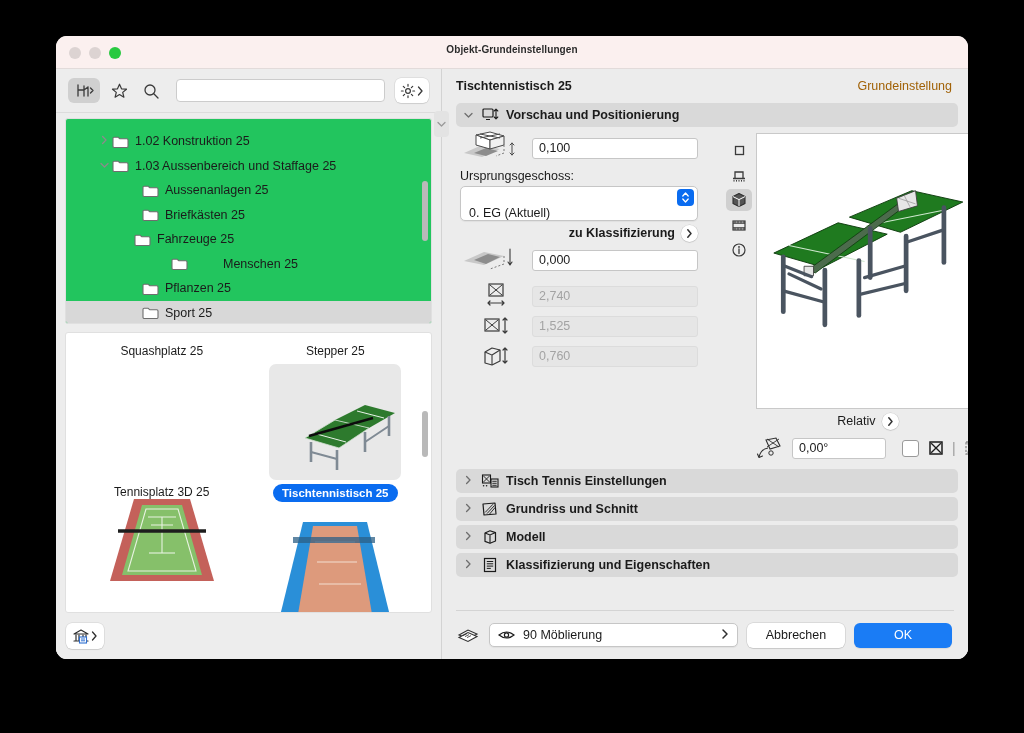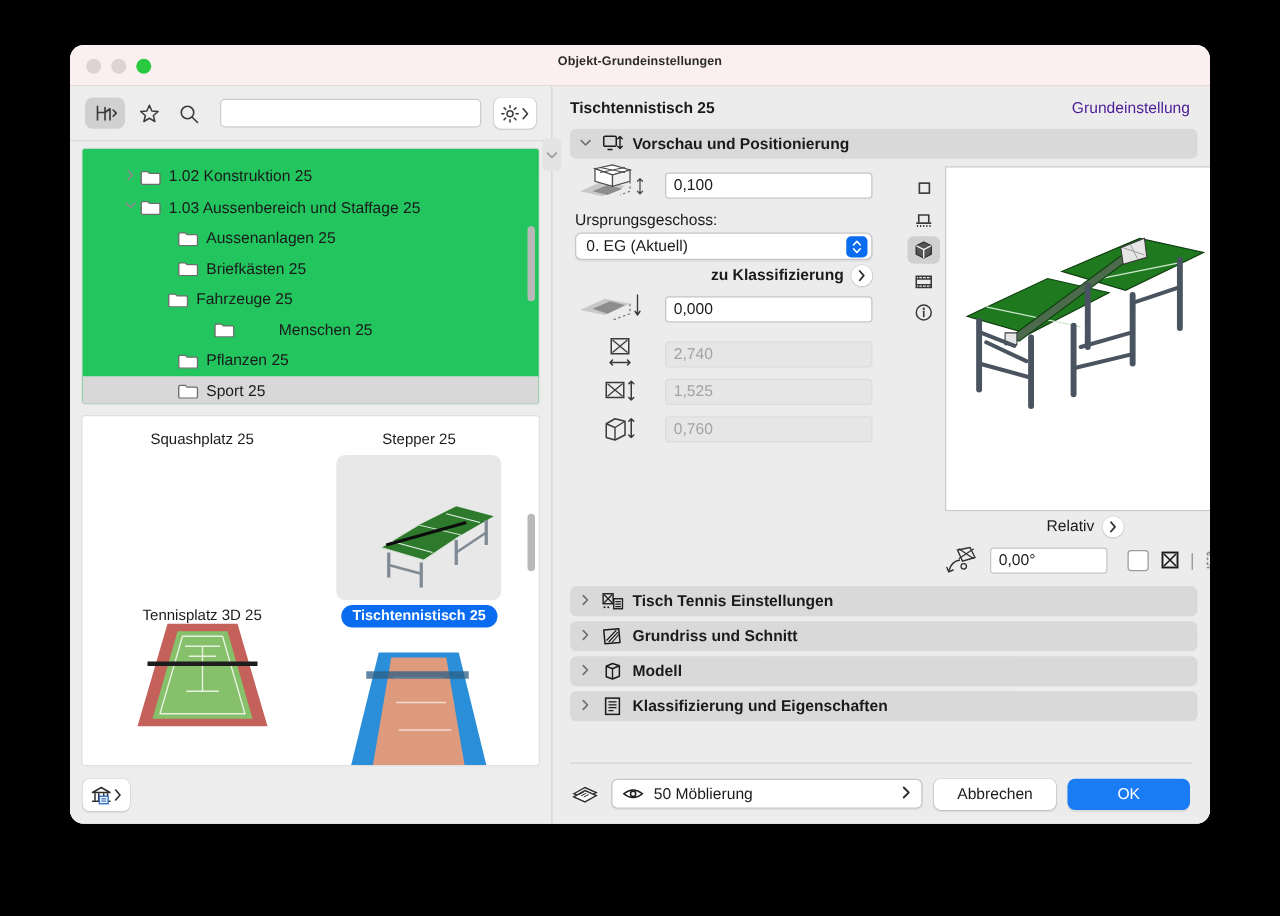--- a/index.html
+++ b/index.html
@@ -197,21 +197,21 @@
     background: #ececec;
     min-width: 0;
   }
   #rhead {
     height: 34px; flex: 0 0 34px;
     display: flex; align-items: center;
     padding: 0 16px 0 14px;
     justify-content: space-between;
   }
   #rhead .obj-name { font-size: 12.5px; font-weight: bold; color: #1b1b1b; }
-  #rhead .preset { font-size: 12.5px; color: #4c1d95; }
+  #rhead .preset { font-size: 12.5px; color: #a16207; }
 
   .section-bar {
     margin: 0 10px 4px 14px;
     height: 24px;
     background: #d9d9d9;
     border-radius: 5px;
     display: flex; align-items: center;
     padding-left: 7px;
     gap: 7px;
     font-size: 12.5px; font-weight: bold; color: #1b1b1b;
@@ -241,25 +241,25 @@
     font-size: 12.5px; color: #1b1b1b;
     padding: 0 6px;
     display: flex; align-items: center;
   }
   .txtfield.dim {
     background: #e6e6e6; border-color: #dcdcdc; color: #a3a3a3;
   }
   .lbl { font-size: 12.5px; color: #1b1b1b; padding: 6px 0 3px 0; }
 
   .combo {
-    height: 22px; width: 100%;
+    height: 35px; width: 100%;
     background: #fff;
     border: 1px solid #c6c6c6;
     border-radius: 5px;
-    display: flex; align-items: center;
+    display: flex; align-items: flex-end;
     padding: 0 4px 0 8px;
     font-size: 12.5px; color: #1b1b1b;
     position: relative;
     box-shadow: 0 1px 1px rgba(0,0,0,.05);
   }
   .stepper {
     position: absolute; right: 3px; top: 2px;
     width: 17px; height: 17px;
     background: #0a6cf0;
     border-radius: 4px;
@@ -867,21 +867,21 @@
             <path d="M6 9.6 L10 7.6 M8 10.6 L12 8.6 M10 11.6 L14 9.6" stroke="#2f2f2f" stroke-width=".8"></path>
           </svg>
         </span>
         <div id="layer-combo">
           <span class="mini-ico" style="width:17px">
             <svg width="17" height="12" viewBox="0 0 17 12">
               <path d="M1 6 q7.5 -6 15 0 q-7.5 6 -15 0 z" fill="none" stroke="#1b1b1b" stroke-width="1.2"></path>
               <circle cx="8.5" cy="6" r="2.1" fill="none" stroke="#1b1b1b" stroke-width="1.2"></circle>
             </svg>
           </span>
-          <span>50 Möblierung</span>
+          <span>90 Möblierung</span>
           <span style="flex:1"></span>
           <span>
             <svg width="8" height="12" viewBox="0 0 8 12">
                 <path d="M2 2 L6 6 L2 10" stroke="#2f2f2f" stroke-width="1.5" fill="none" stroke-linecap="round" stroke-linejoin="round"></path>
               </svg>
           </span>
         </div>
         <div class="btn secondary">Abbrechen</div>
         <div class="btn primary">OK</div>
       </div>

